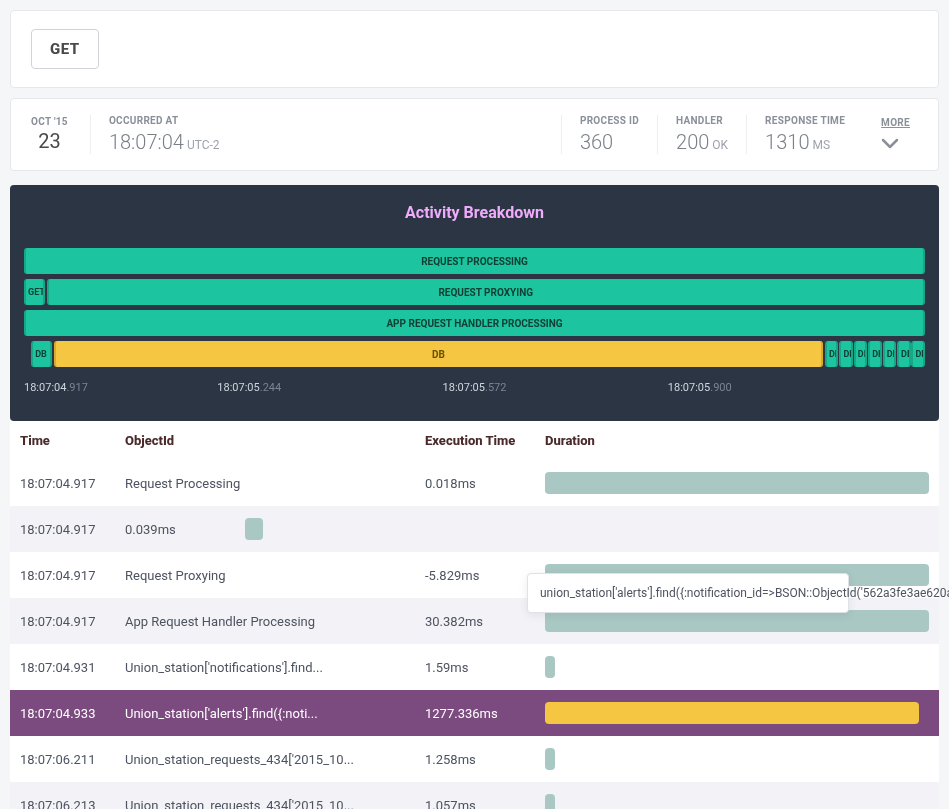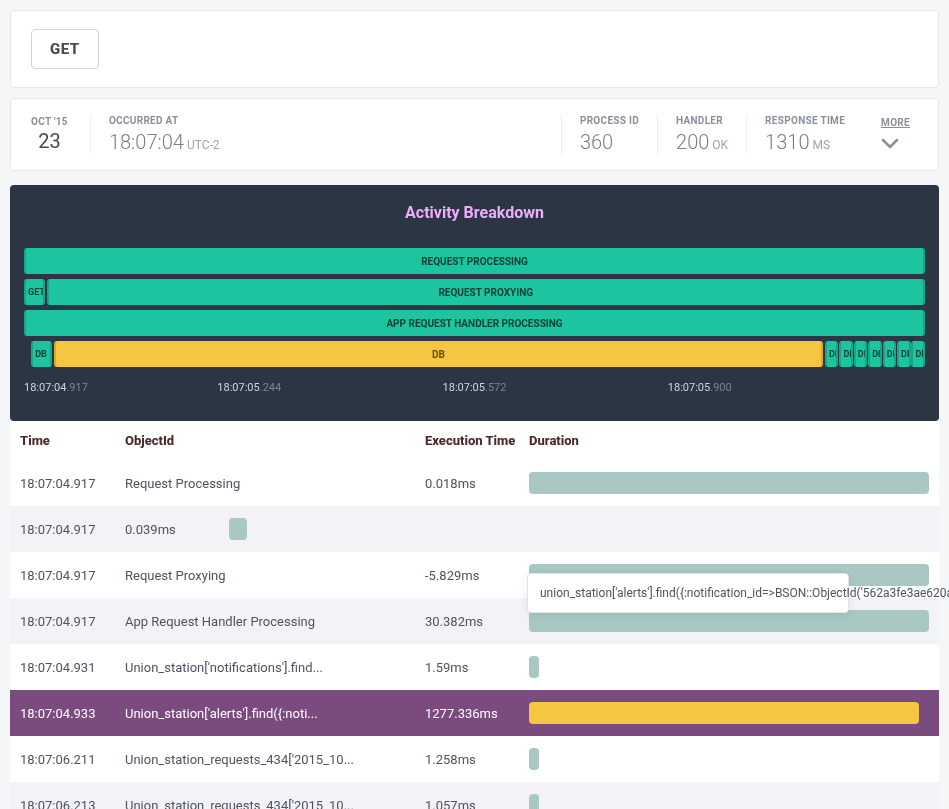--- a/index.html
+++ b/index.html
@@ -167,21 +167,21 @@
   align-items: center;
   padding: 12px 10px;
 }
 .table-header {
   font-weight: 800;
   color: #4a2a2a;
   font-size: 13px;
 }
 .col-time { width: 105px; flex-shrink: 0; }
 .col-activity { width: 300px; flex-shrink: 0; overflow: hidden; text-overflow: ellipsis; white-space: nowrap; }
-.col-exec { width: 104px; flex-shrink: 0; }
+.col-exec { width: 120px; flex-shrink: 0; }
 .col-duration { flex: 1; position: relative; }
 .table-row {
   color: #4d5360;
   font-size: 13px;
 }
 .table-row:nth-child(even) { background: #f3f3f7; }
 .table-row.highlighted {
   background: #7b4a7e;
   color: #fff;
 }

